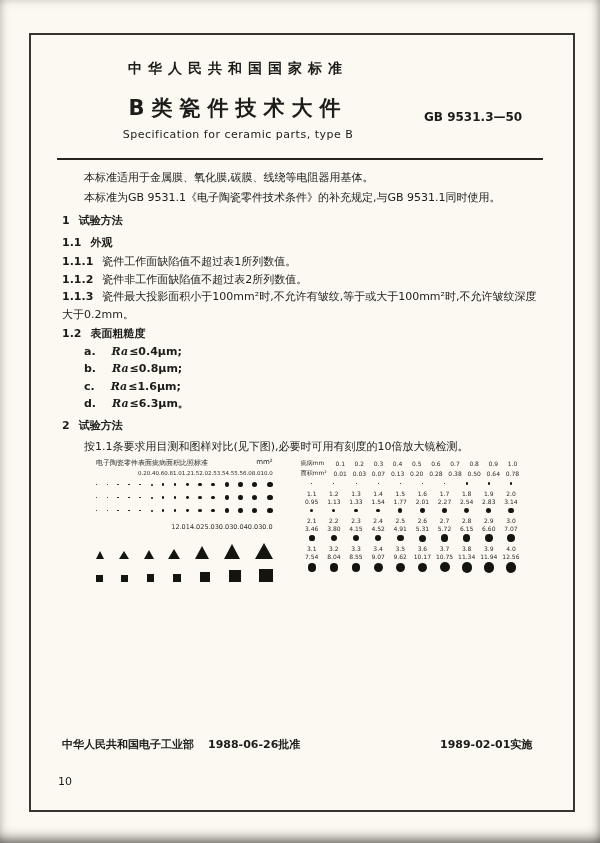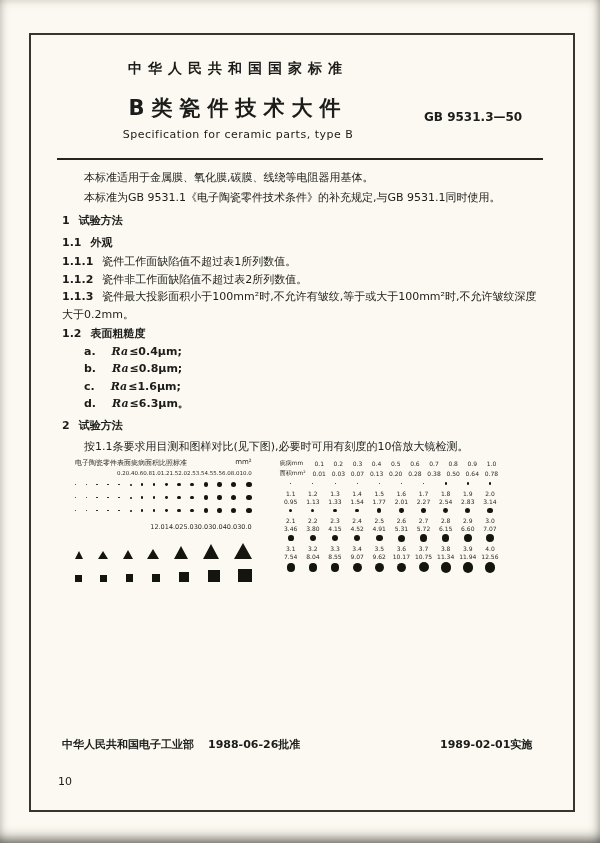--- a/index.html
+++ b/index.html
@@ -40,21 +40,21 @@
   .half-indent { padding-left: 11px; }
   .mt2 { margin-top: 2px !important; }
   .mt4 { margin-top: 4px !important; }
   .mt6 { margin-top: 6px !important; }
   .sec-num { font-weight: bold; margin-right: 9px; }
   .sec-title { font-weight: bold; }
   .rough-item { padding-left: 22px; font-weight: bold; }
   .r-label { margin-right: 16px; }
   .r-sym { font-style: italic; font-family: "DejaVu Serif", "Liberation Serif", serif; margin-right: 1px; }
 
-  .figure { position: absolute; top: 458px; left: 75px; width: 426px; display: flex; gap: 28px; }
+  .figure { position: absolute; top: 458px; left: 96px; width: 426px; display: flex; gap: 28px; }
   .fig-left { width: 182px; }
   .fig-left-title { display: flex; justify-content: space-between; font-size: 7px; white-space: nowrap; color: #2a2a26; }
   .fig-scale-row { display: flex; justify-content: flex-end; font-size: 5.5px; margin-top: 2px; color: #2a2a26; }
   .fig-scale-row.large { font-size: 6.5px; margin-top: 8px; }
   .fig-dot-row { display: flex; justify-content: space-between; align-items: center; height: 9px; margin-top: 4px; }
   .dot { background: #15150f; border-radius: 50%; display: inline-block; flex: 0 0 auto; }
   .fig-tri-row { display: flex; justify-content: space-between; align-items: flex-end; margin-top: 8px; height: 20px; }
   .tri { width: 0; height: 0; display: inline-block;
          border-left: 0 solid transparent; border-right: 0 solid transparent; border-bottom: 0 solid #15150f; }
   .fig-sq-row { display: flex; justify-content: space-between; align-items: flex-end; margin-top: 9px; height: 14px; }

